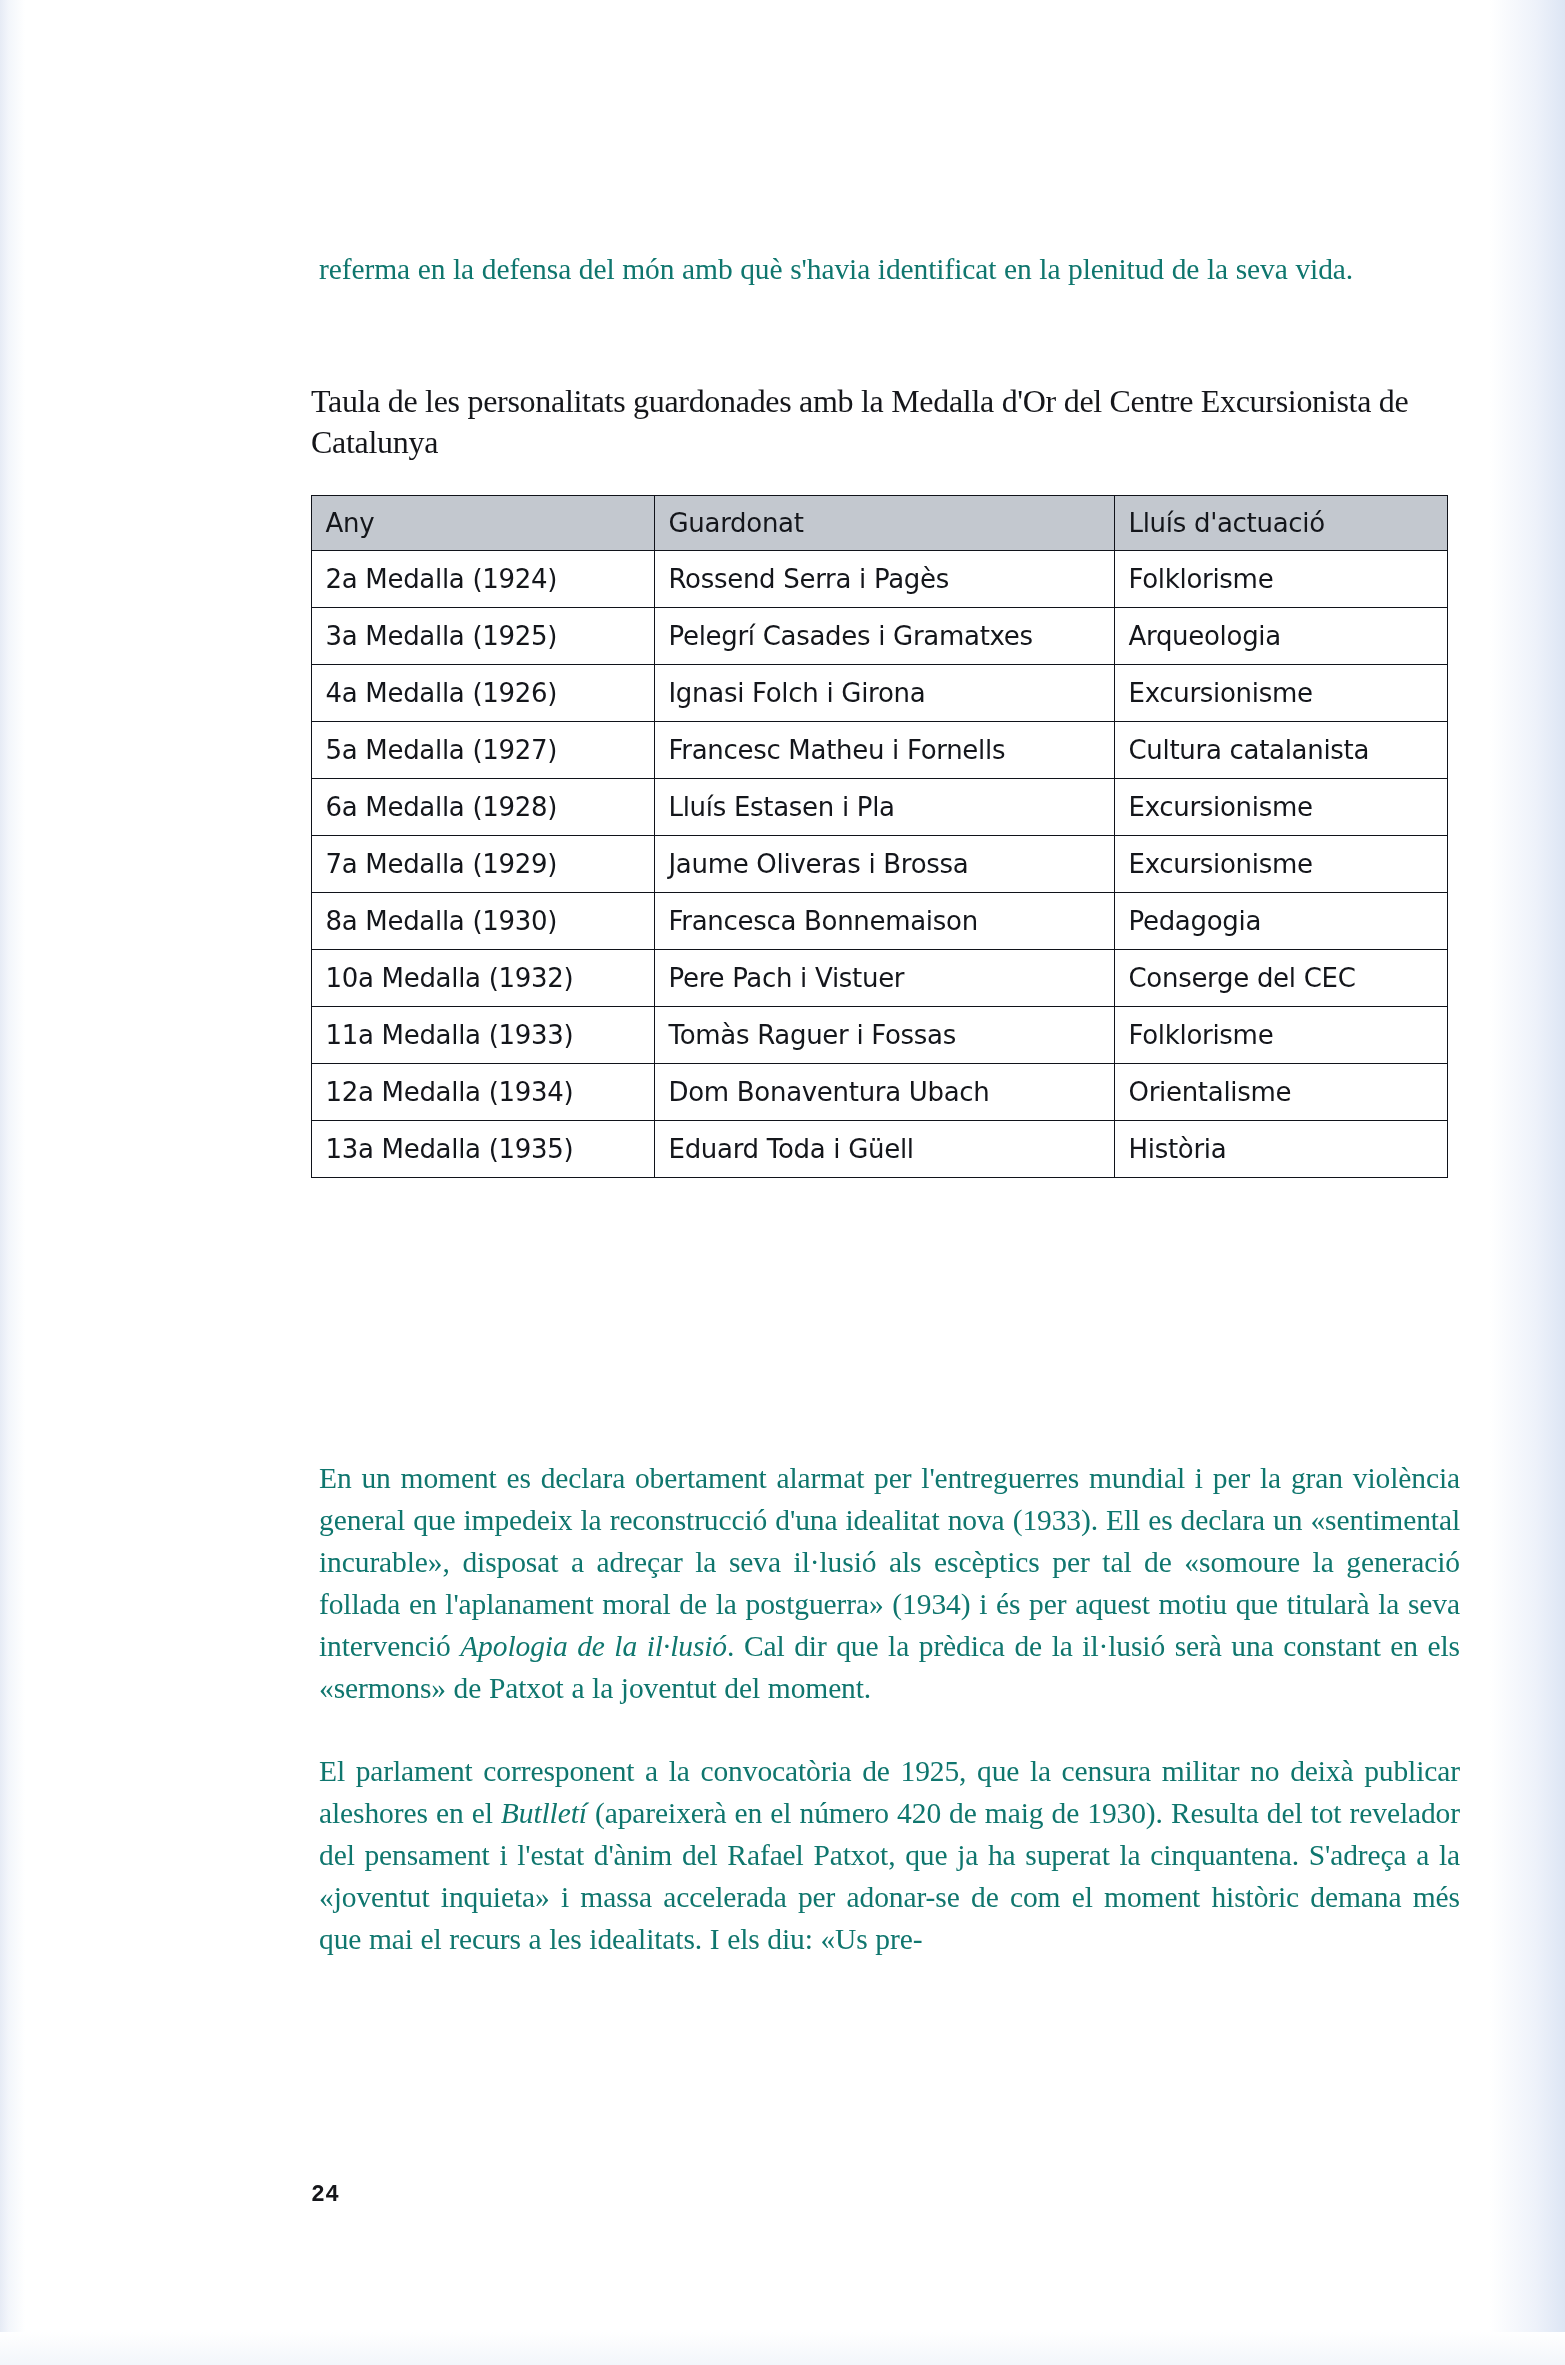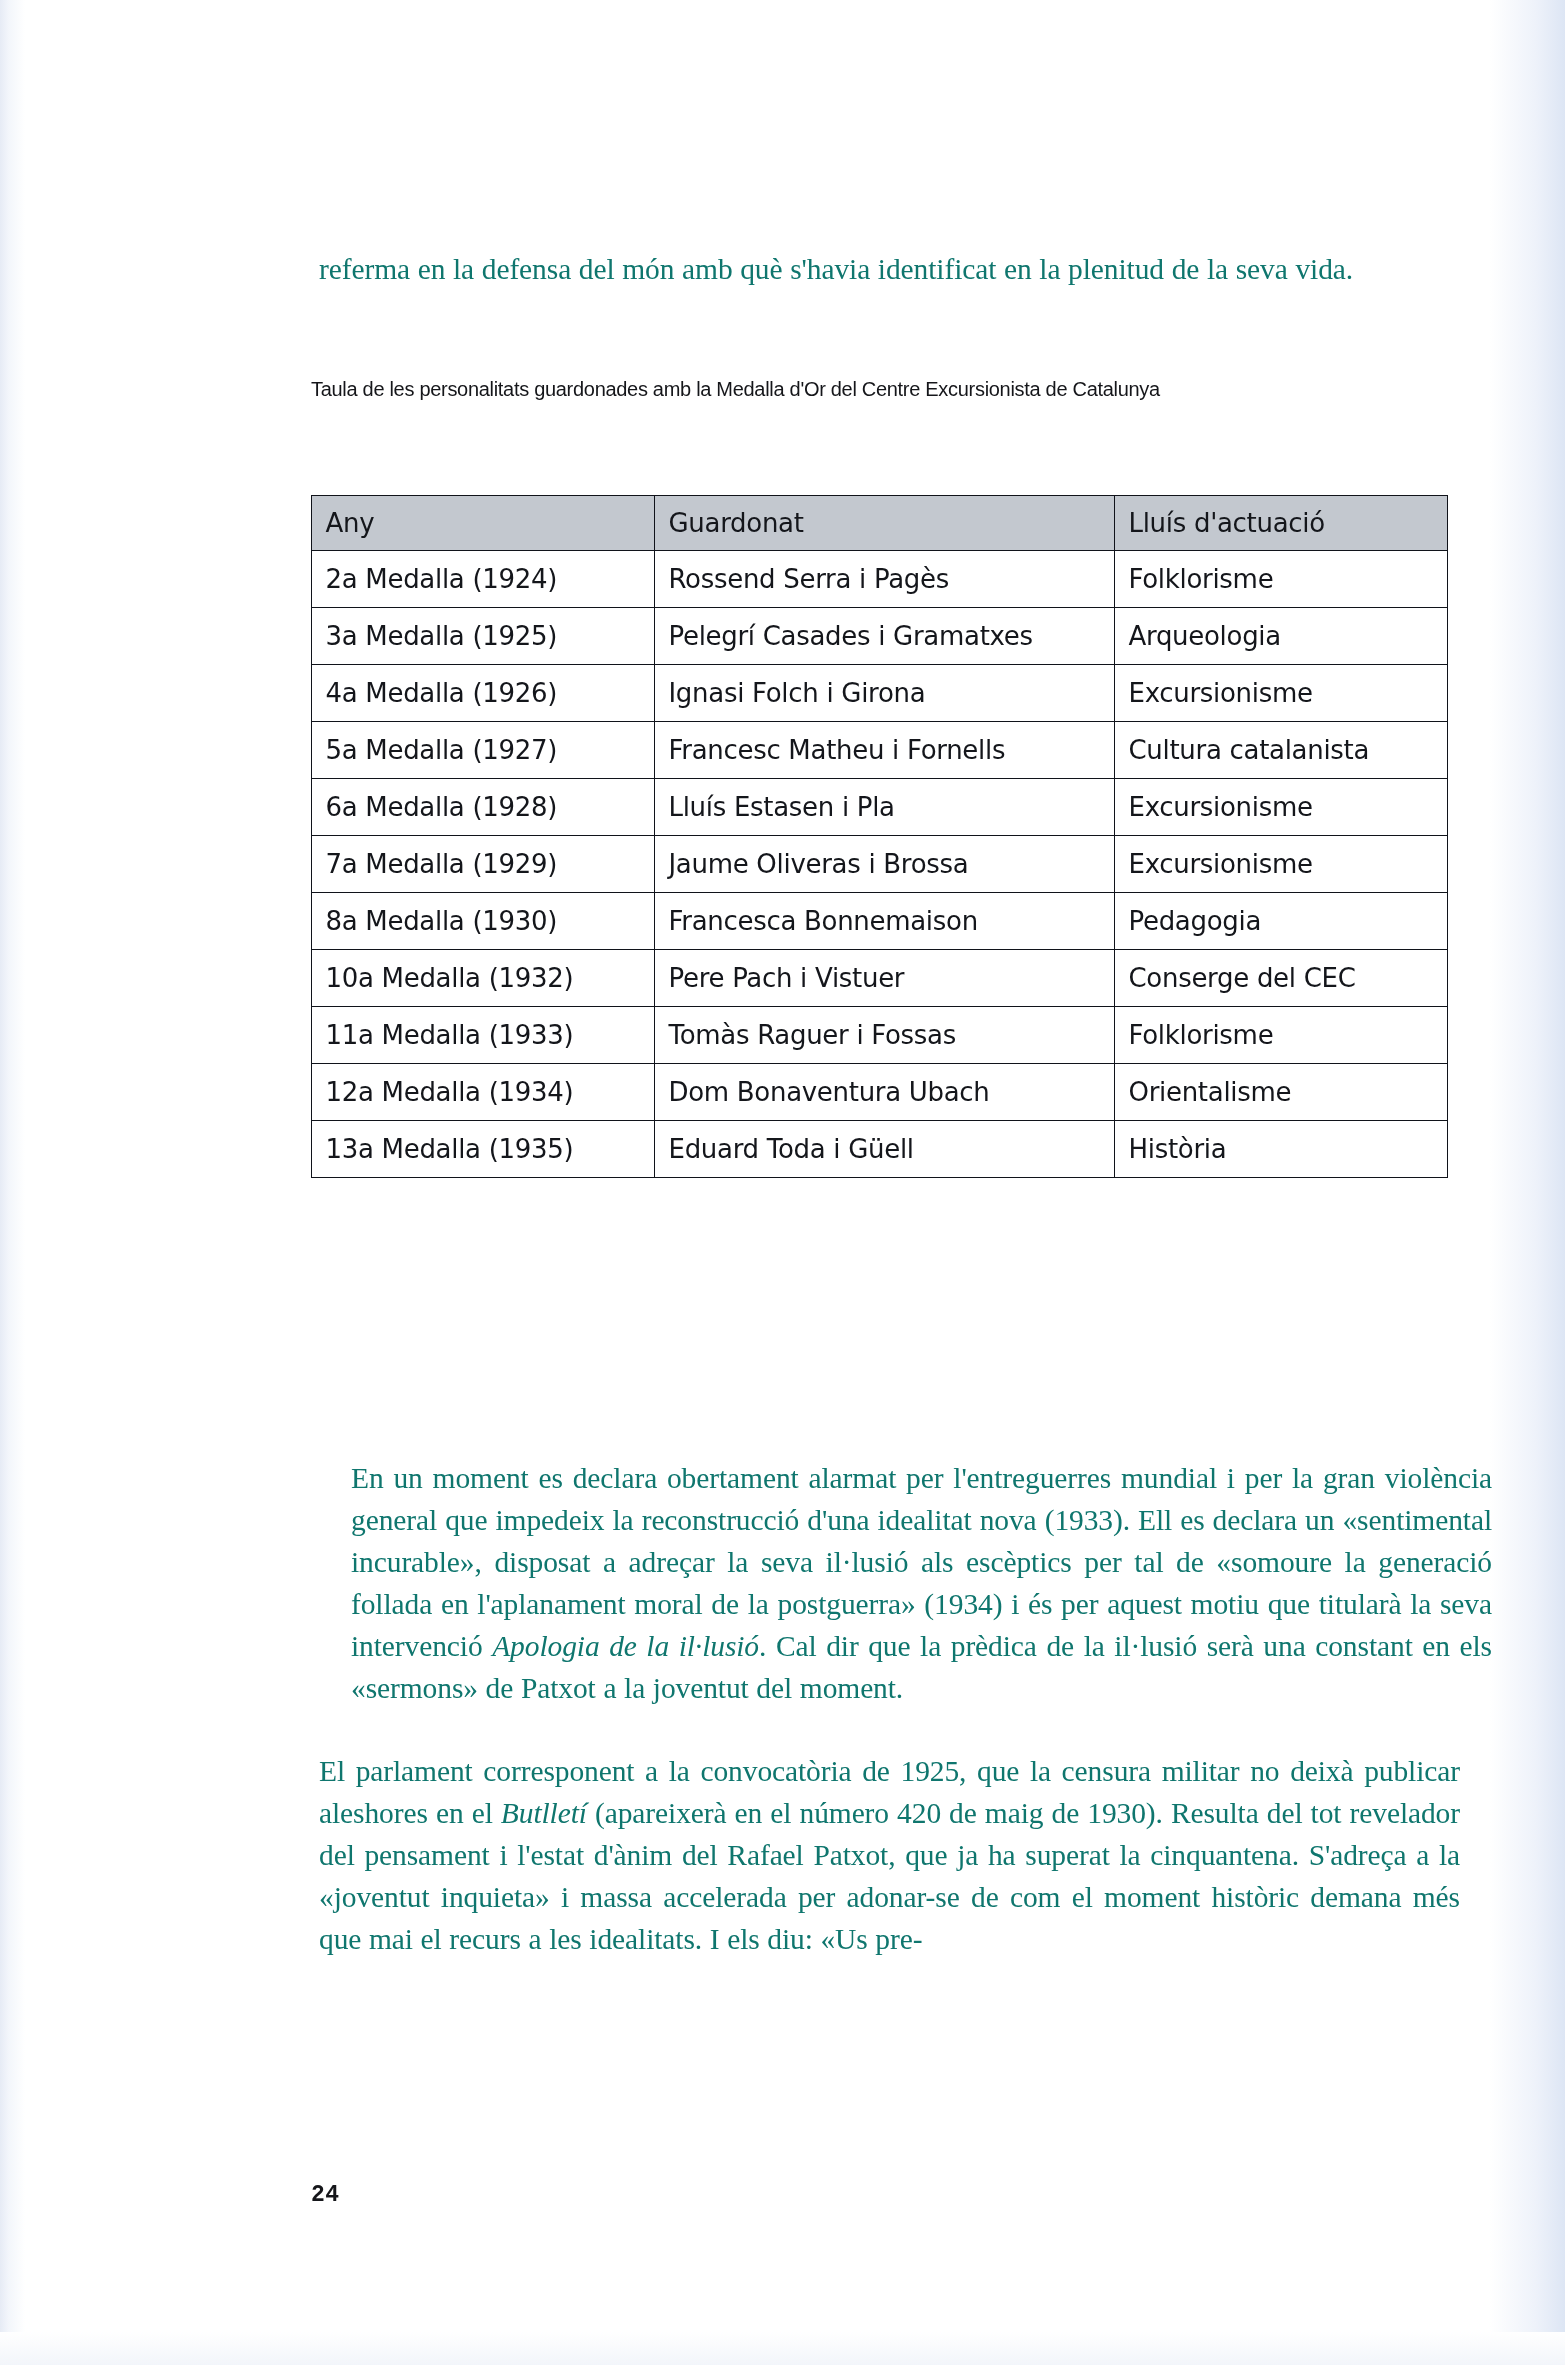--- a/index.html
+++ b/index.html
@@ -55,30 +55,30 @@
     line-height: 42px;
     color: #0f766e;
     text-align: justify;
     letter-spacing: -0.1px;
     word-spacing: 0.4px;
   }
   .body-text.nojust { text-align: left; }
   .body-text i { font-style: italic; }
 
   #para-intro { top: 218px; }
-  #para-one   { top: 1427px; margin-left: 32px; }
+  #para-one   { top: 1427px; }
   #para-two   { top: 1720px; }
 
   .caption {
     position: absolute;
     left: 311px;
     top: 349px;
     width: 1114px;
-    font-family: Liberation Sans, sans-serif;
-    font-size: 20px;
+    font-family: Liberation Serif, serif;
+    font-size: 32px;
     line-height: 41px;
     color: #15161a;
     letter-spacing: -0.3px;
   }
 
   
   .medal-table {
     position: absolute;
     left: 311px;
     top: 495px;

